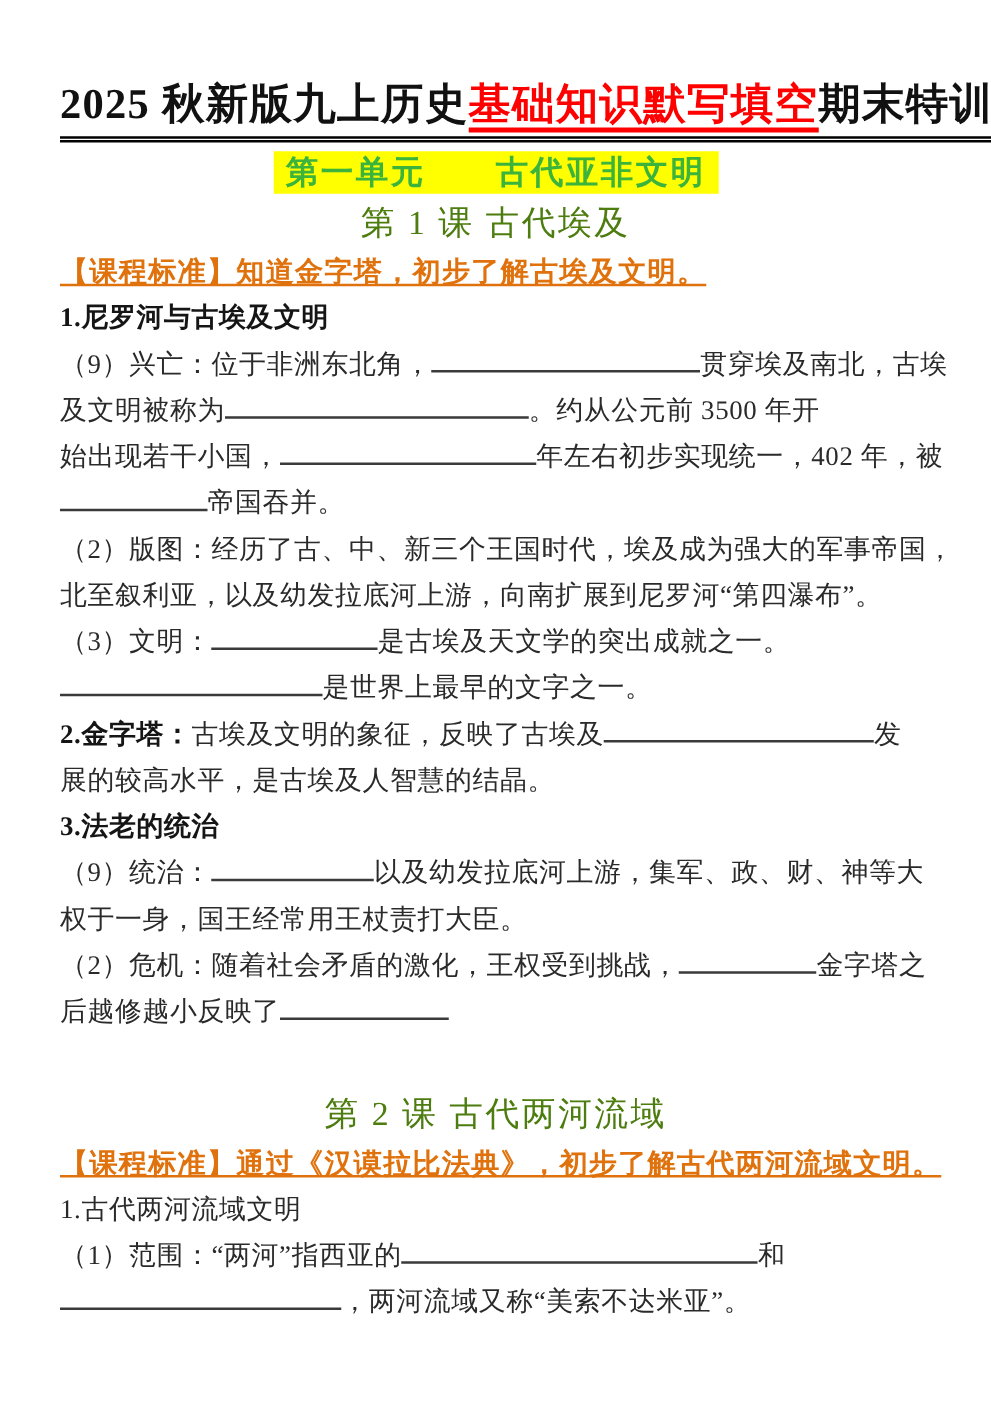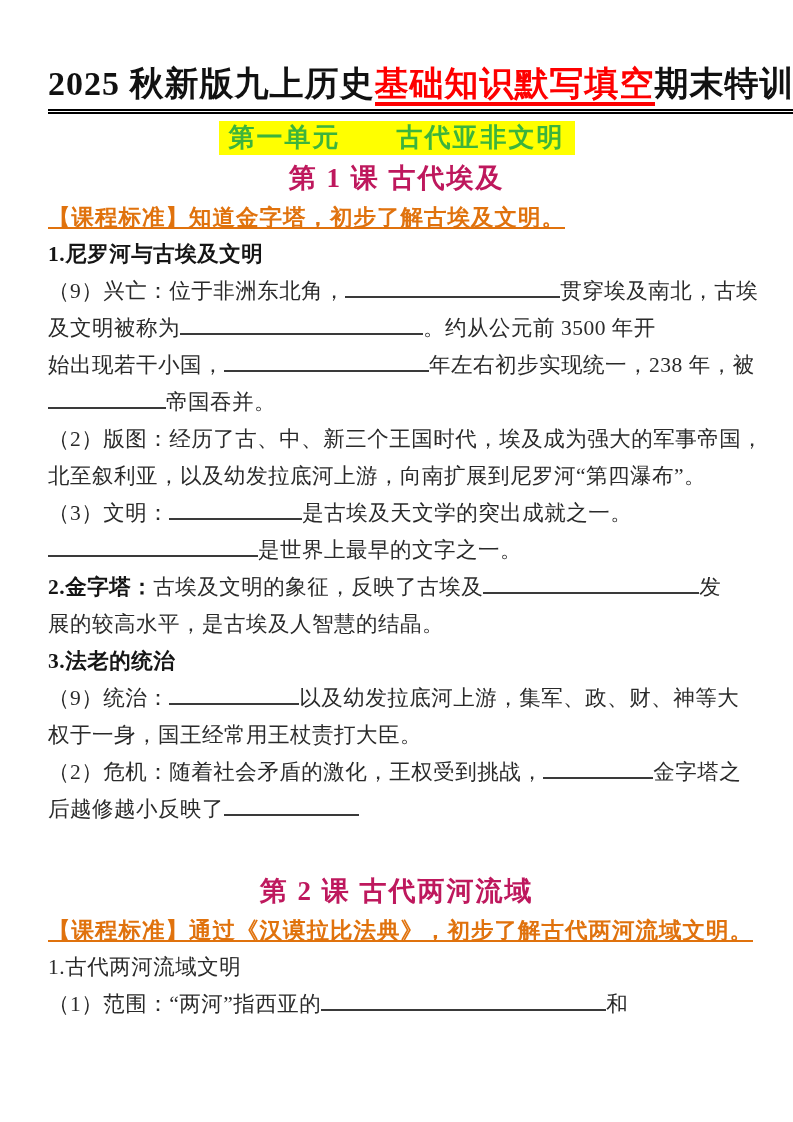--- a/index.html
+++ b/index.html
@@ -49,22 +49,22 @@
     font-size: 26px;
     line-height: 32px;
     padding: 1px 10px;
     letter-spacing: 2px;
     white-space: pre;
   }
   
   .lesson-heading {
     text-align: center;
     font-size: 27px;
-    font-weight: bold;
-    color: #be185d;
+    font-weight: normal;
+    color: #4d7c0f;
     margin: 6px 0 0 0;
     letter-spacing: 2px;
     line-height: 34px;
   }
   .lesson-gap .lesson-heading { margin-top: 46px; }
   .standard {
     color: var(--standard-orange, #e0720d);
     font-weight: bold;
     font-size: 22.5px;
     line-height: 34px;
@@ -102,21 +102,21 @@
     <span class="unit-banner">第一单元　　古代亚非文明</span>
   </div>
 
   <section class="lesson">
     <h2 class="lesson-heading">第 1 课 古代埃及</h2>
     <div class="standard">【课程标准】知道金字塔，初步了解古埃及文明。</div>
     <div class="lines">
         <div class="line"><span class="bold">1.尼罗河与古埃及文明</span></div>
         <div class="line"><span>（9）兴亡：位于非洲东北角，</span><span class="blank" style="width: 215px;"></span><span>贯穿埃及南北，古埃</span></div>
         <div class="line"><span>及文明被称为</span><span class="blank" style="width: 243px;"></span><span>。约从公元前 3500 年开</span></div>
-        <div class="line"><span>始出现若干小国，</span><span class="blank" style="width: 205px;"></span><span>年左右初步实现统一，238 年，被</span></div>
+        <div class="line"><span>始出现若干小国，</span><span class="blank" style="width: 205px;"></span><span>年左右初步实现统一，402 年，被</span></div>
         <div class="line"><span class="blank" style="width: 118px;"></span><span>帝国吞并。</span></div>
         <div class="line"><span>（2）版图：经历了古、中、新三个王国时代，埃及成为强大的军事帝国，</span></div>
         <div class="line"><span>北至叙利亚，以及幼发拉底河上游，向南扩展到尼罗河“第四瀑布”。</span></div>
         <div class="line"><span>（3）文明：</span><span class="blank" style="width: 133px;"></span><span>是古埃及天文学的突出成就之一。</span></div>
         <div class="line"><span class="blank" style="width: 210px;"></span><span>是世界上最早的文字之一。</span></div>
         <div class="line"><span class="bold">2.金字塔：</span><span>古埃及文明的象征，反映了古埃及</span><span class="blank" style="width: 216px;"></span><span>发</span></div>
         <div class="line"><span>展的较高水平，是古埃及人智慧的结晶。</span></div>
         <div class="line"><span class="bold">3.法老的统治</span></div>
         <div class="line"><span>（9）统治：</span><span class="blank" style="width: 130px;"></span><span>以及幼发拉底河上游，集军、政、财、神等大</span></div>
         <div class="line"><span>权于一身，国王经常用王杖责打大臣。</span></div>
@@ -124,16 +124,17 @@
         <div class="line"><span>后越修越小反映了</span><span class="blank" style="width: 135px;"></span></div>
       </div>
   </section>
 
   <section class="lesson lesson-gap">
     <h2 class="lesson-heading">第 2 课 古代两河流域</h2>
     <div class="standard">【课程标准】通过《汉谟拉比法典》，初步了解古代两河流域文明。</div>
     <div class="lines">
         <div class="line"><span>1.古代两河流域文明</span></div>
         <div class="line"><span>（1）范围：“两河”指西亚的</span><span class="blank" style="width: 285px;"></span><span>和</span></div>
+        <div class="line"><span class="blank" style="width: 225px;"></span><span>，两河流域又称“美索不达米亚”。</span></div>
       </div>
   </section>
 
 </div>
 
 </body></html>

